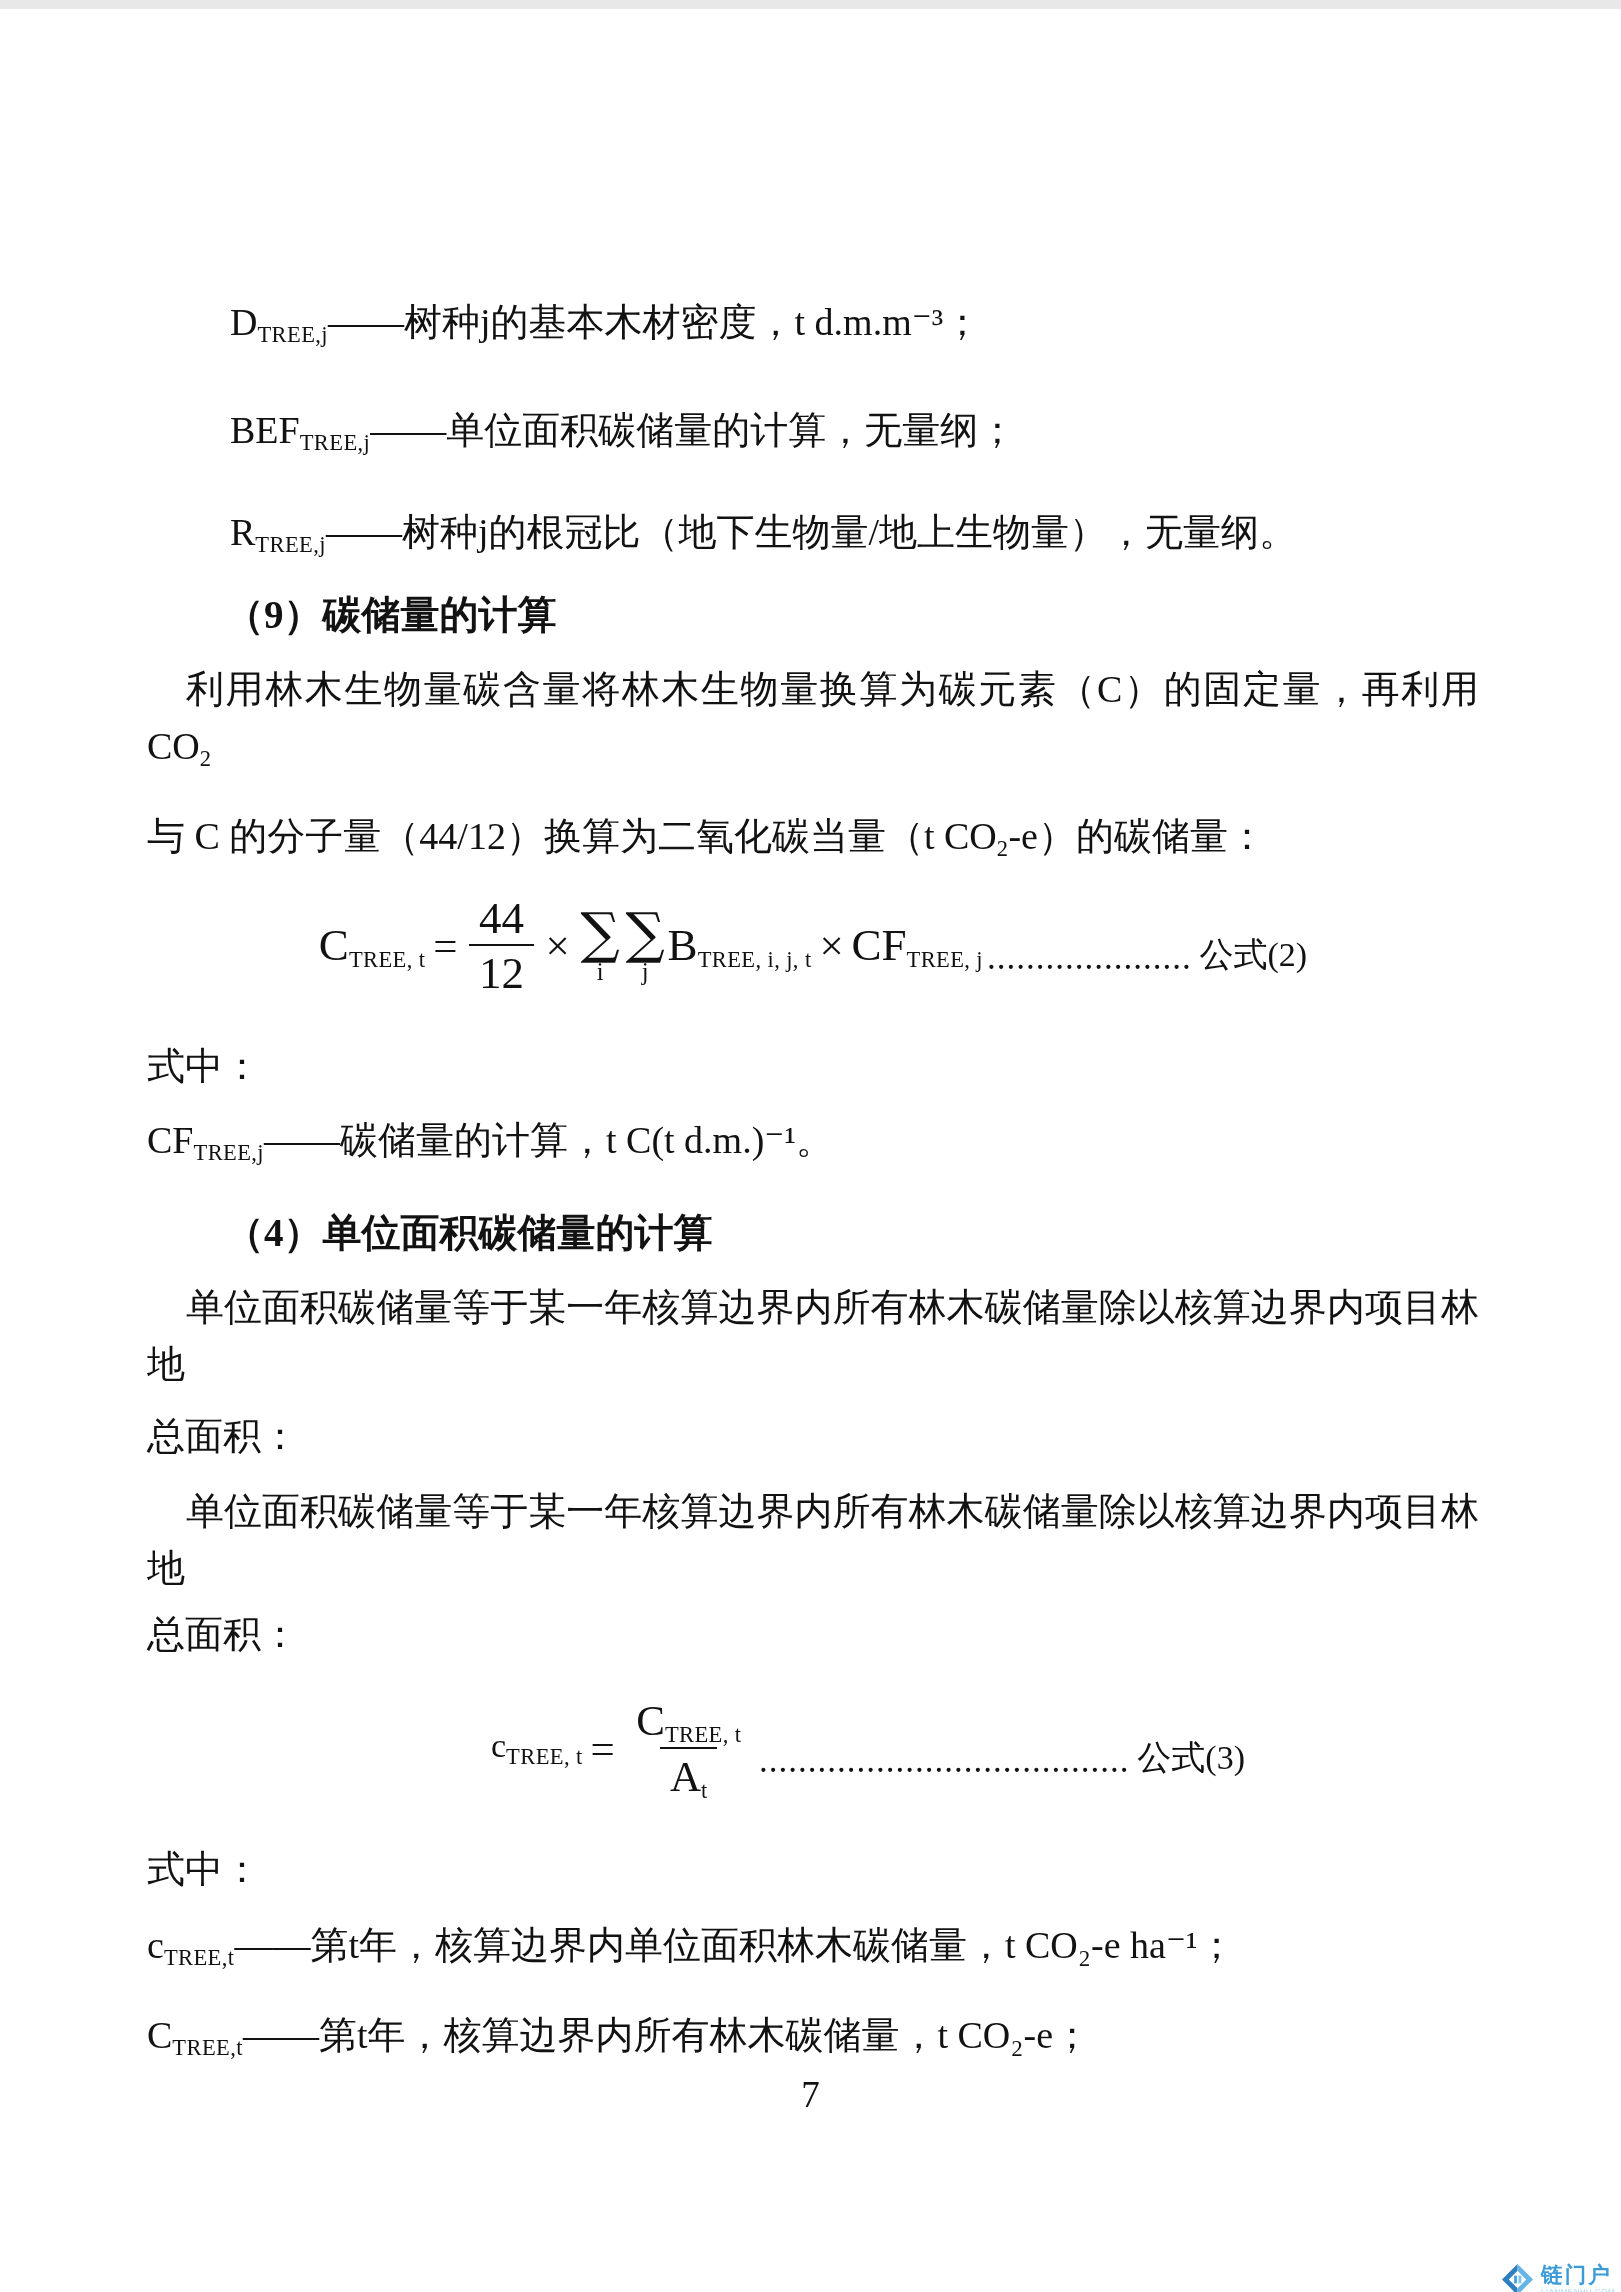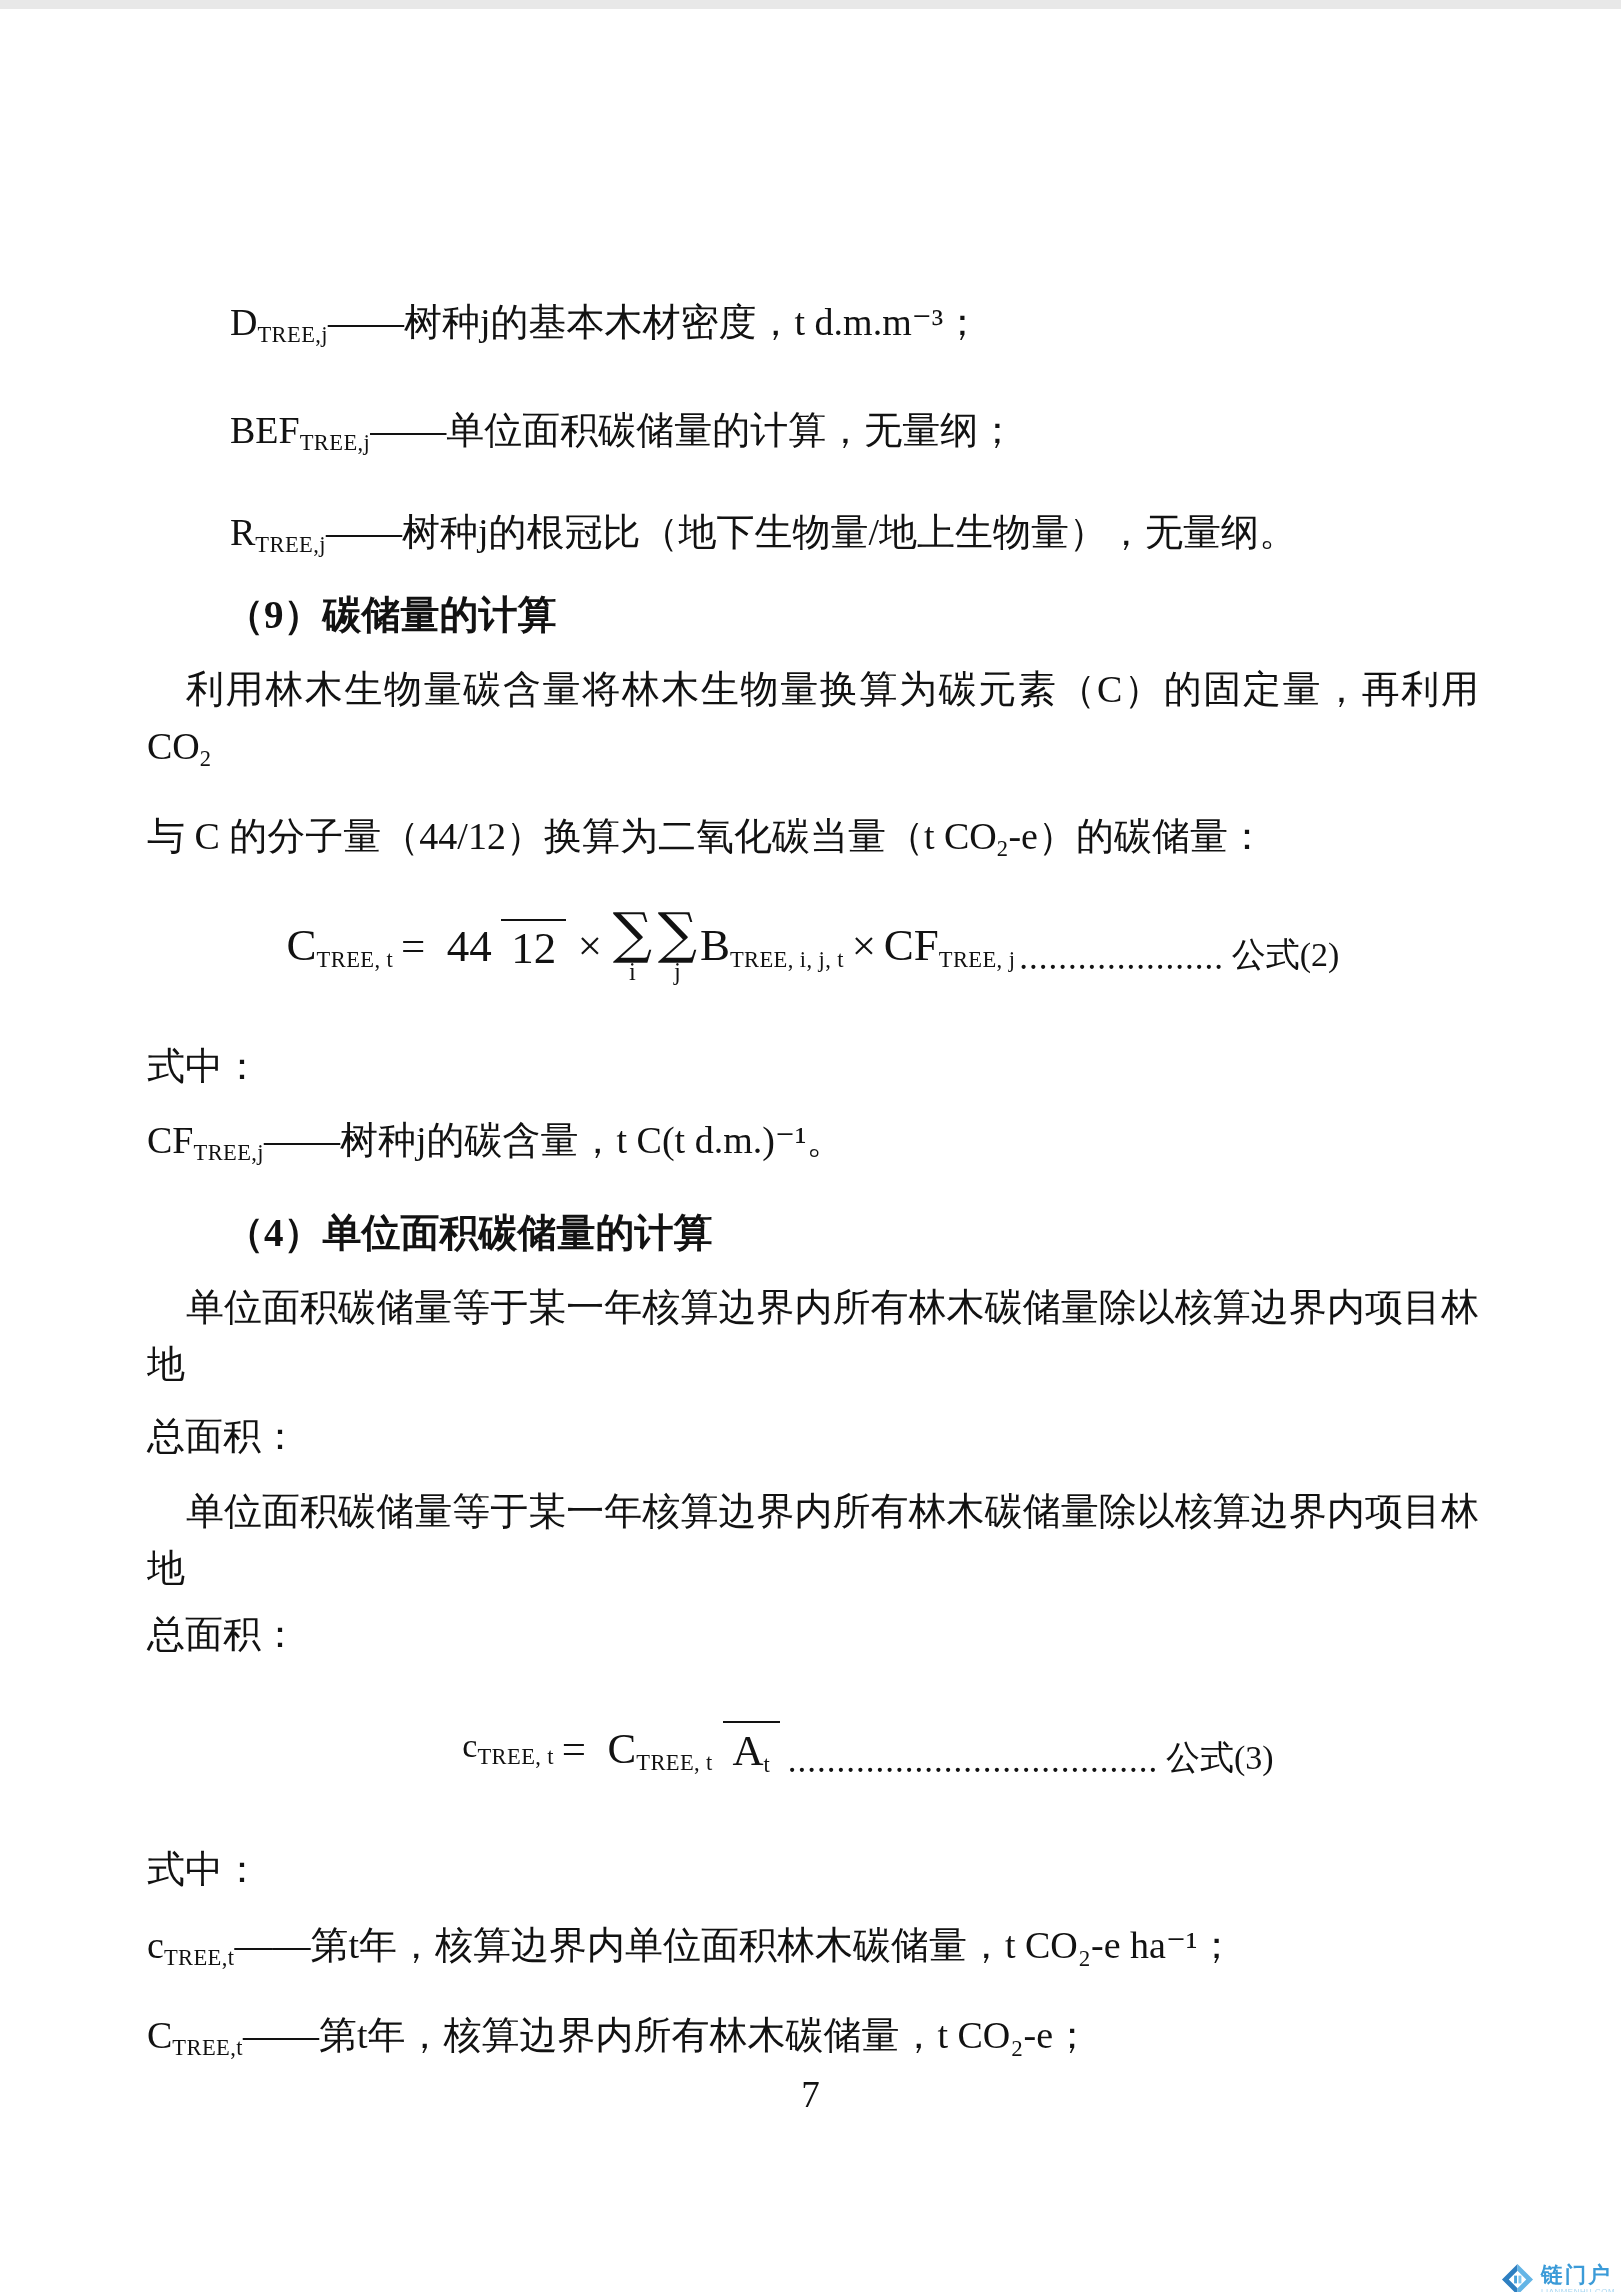--- a/index.html
+++ b/index.html
@@ -23,21 +23,21 @@
     white-space:normal;
   }
   .sym{white-space:nowrap;}
   .f-sub, .sym-sub{font-size:22.5px;vertical-align:-6.9px;letter-spacing:0.4px;}
   
   .formula{display:flex;align-items:center;justify-content:center;}
   .formula2{height:137px;}
   .formula3{height:157px;transform:translateX(55px);}
   .f-base{font-size:45px;}
   .f-op{font-size:43px;padding:0 7.8px;}
-  .frac{display:inline-flex;flex-direction:row;align-items:center;margin:0 3.9px;justify-content:center;}
+  .frac{display:inline-flex;flex-direction:column;align-items:center;margin:0 3.9px;justify-content:center;}
   .frac .num{font-size:45px;line-height:1.12;padding:0 9.8px;}
   .frac .den{font-size:45px;line-height:1.12;padding:2px 9.8px 0 9.8px;border-top:2.9px solid #121212;}
   .sum{display:inline-flex;flex-direction:column;align-items:center;margin:0 2.9px;}
   .sum .sigma{font-size:55px;line-height:.95;font-family:"DejaVu Serif",serif;}
   .sum .limit{font-size:24.5px;line-height:1.05;}
   .dots{font-size:35px;letter-spacing:1px;position:relative;top:11.8px;margin-left:3.9px;}
   .f-label{font-size:34px;position:relative;top:9px;margin-left:7.8px;}
   .f3-small-base{font-size:34px;}
   .f3-num-base,.f3-den-base{font-size:43px;}
   
@@ -101,21 +101,21 @@
       <span class="sym"><span class="f-base">B</span><span class="f-sub">TREE, i, j, t</span></span>
       <span class="f-op">×</span>
       <span class="sym"><span class="f-base">CF</span><span class="f-sub">TREE, j</span></span>
       <span class="dots">.....................</span>
       <span class="f-label">公式(2)</span>
     </div>
 
     <div class="line m-where2">式中：</div>
 
     <div class="line m-defcf">
-      <span class="sym"><span>CF</span><span class="sym-sub">TREE,j</span></span><span>——树种j的碳含量，t C(t d.m.)⁻¹。</span>
+      <span class="sym"><span>CF</span><span class="sym-sub">TREE,j</span></span><span>——碳储量的计算，t C(t d.m.)⁻¹。</span>
     </div>
 
     <div class="heading m-h4">（4）单位面积碳储量的计算</div>
 
     <div class="line para-first m-p4a1">单位面积碳储量等于某一年核算边界内所有林木碳储量除以核算边界内项目林地</div>
     <div class="line m-p4a2">总面积：</div>
     <div class="line para-first m-p4b1">单位面积碳储量等于某一年核算边界内所有林木碳储量除以核算边界内项目林地</div>
     <div class="line m-p4b2">总面积：</div>
 
     <div class="formula formula3 m-f3">

